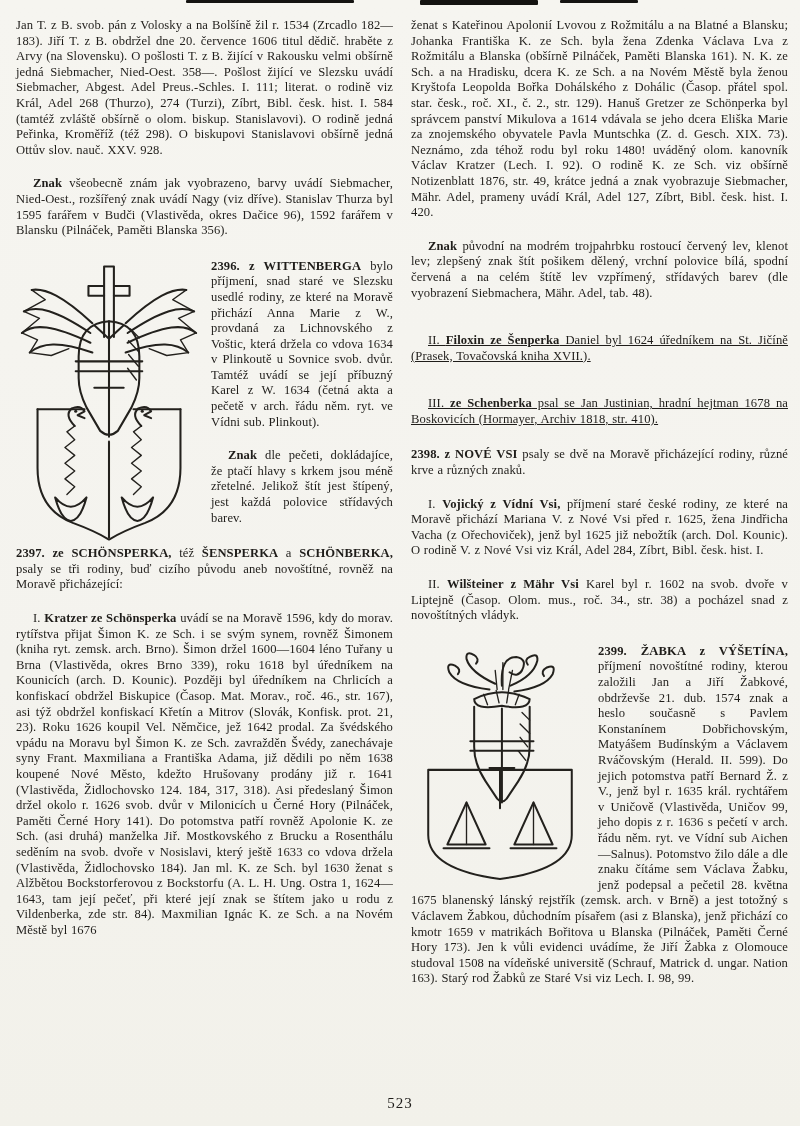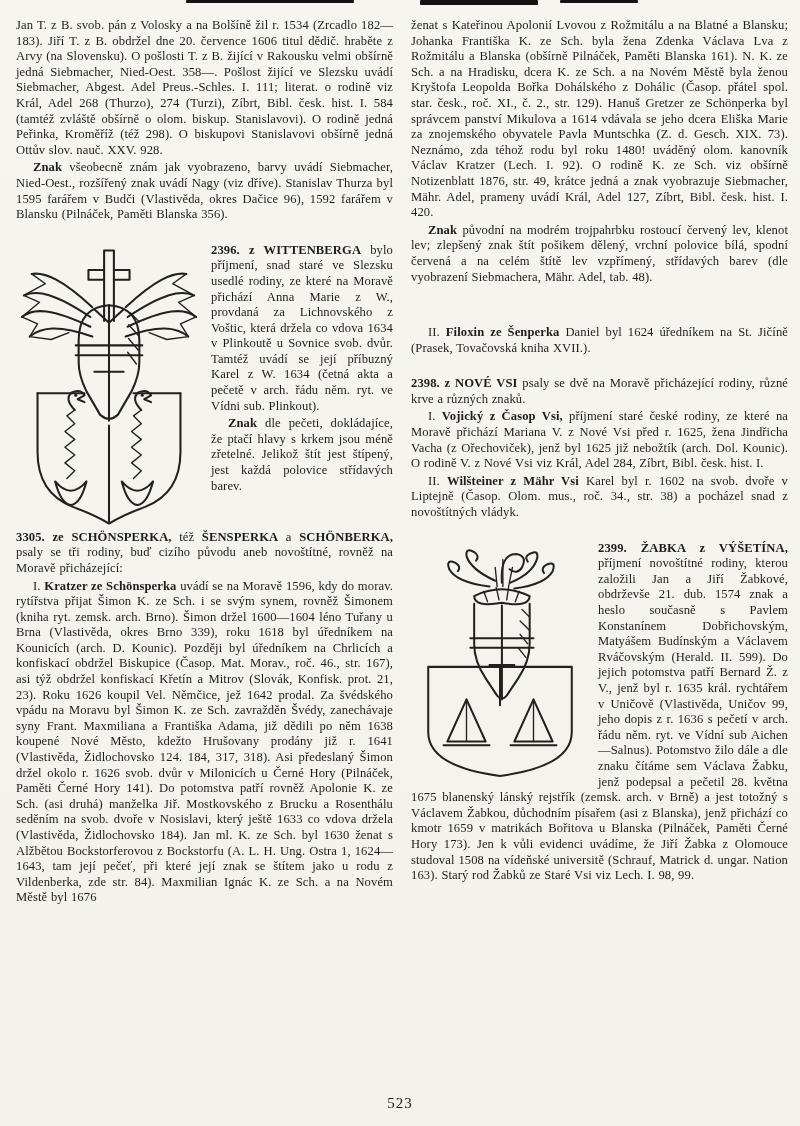--- a/index.html
+++ b/index.html
@@ -21,22 +21,22 @@
   .scan-mark{position:absolute;background:#141311;border-radius:1px;}
   .mark1{left:186px;top:0;width:168px;height:3px;}
   .mark2{left:420px;top:0;width:118px;height:5px;}
   .mark3{left:560px;top:0;width:78px;height:3px;}
   .cols{display:flex;gap:18px;}
   .col{flex:1 1 0;min-width:0;}
   p{margin:0;text-align:justify;font-size:12.6px;line-height:15.6px;letter-spacing:.1px;word-spacing:.4px;}
   b{font-weight:700;}
   .indent{text-indent:17px;}
   .entry{margin-top:20px;clear:both;}
-  .entry-tight{margin-top:40px;}
-  .sub{margin-top:2px;}
+  .entry-tight{margin-top:32px;text-decoration:underline;}
+  .sub{margin-top:18px;}
   .arms{float:left;margin:3px 9px 4px 0;}
   .arms svg{display:block;}
   .pageno{
     position:absolute;left:0;right:0;bottom:14px;
     text-align:center;font-size:15px;letter-spacing:1px;color:#1f1d1a;
   }
   svg path, svg circle, svg line{
     fill:none;stroke:#23211d;stroke-width:2.1;
     stroke-linecap:round;stroke-linejoin:round;
   }
@@ -95,38 +95,39 @@
 
           <path d="M108,240 Q124,259 140,240 Q134,263 124,264 Q114,263 108,240 Z"></path>
           <path class="thin" d="M120,237 L128,229 L118,221 L128,213 L118,205 L128,197 L118,189 L128,181 L120,173 L128,167"></path>
           <path d="M128,167 Q117,156 125,149 Q134,145 138,152 L131,156 L138,159"></path>
           <circle class="dot" cx="129" cy="152" r="1.6"></circle>
         </svg>
           </span><span> bylo příjmení, snad staré ve Slezsku usedlé rodiny, ze které na Moravě přichází Anna Marie z W., provdaná za Lichnovského z Voštic, která držela co vdova 1634 v Plinkoutě u Sovnice svob. dvůr. Tamtéž uvádí se její příbuzný Karel z W. 1634 (četná akta a pečetě v arch. řádu něm. ryt. ve Vídni sub. Plinkout).</span></p>
 
       <p class="indent sub"><b>Znak</b><span> dle pečeti, dokládajíce, že ptačí hlavy s krkem jsou méně zřetelné. Jelikož štít jest štípený, jest každá polovice střídavých barev.</span></p>
 
-      <p class="entry"><b>3305. ze SCHÖNSPERKA,</b><span> též </span><b>ŠENSPERKA</b><span> a </span><b>SCHÖNBERKA,</b><span> psaly se tři rodiny, buď cizího původu aneb novoštítné, rovněž na Moravě přicházející:</span></p>
+      <p class="entry"><b>2397. ze SCHÖNSPERKA,</b><span> též </span><b>ŠENSPERKA</b><span> a </span><b>SCHÖNBERKA,</b><span> psaly se tři rodiny, buď cizího původu aneb novoštítné, rovněž na Moravě přicházející:</span></p>
 
       <p class="indent sub"><span>I. </span><b>Kratzer ze Schönsperka</b><span> uvádí se na Moravě 1596, kdy do morav. rytířstva přijat Šimon K. ze Sch. i se svým synem, rovněž Šimonem (kniha ryt. zemsk. arch. Brno). Šimon držel 1600—1604 léno Tuřany u Brna (Vlastivěda, okres Brno 339), roku 1618 byl úředníkem na Kounicích (arch. D. Kounic). Později byl úředníkem na Chrlicích a konfiskací obdržel Biskupice (Časop. Mat. Morav., roč. 46., str. 167), asi týž obdržel konfiskací Křetín a Mitrov (Slovák, Konfisk. prot. 21, 23). Roku 1626 koupil Vel. Němčice, jež 1642 prodal. Za švédského vpádu na Moravu byl Šimon K. ze Sch. zavražděn Švédy, zanechávaje syny Frant. Maxmiliana a Františka Adama, již dědili po něm 1638 koupené Nové Město, kdežto Hrušovany prodány již r. 1641 (Vlastivěda, Židlochovsko 124. 184, 317, 318). Asi předeslaný Šimon držel okolo r. 1626 svob. dvůr v Milonicích u Černé Hory (Pilnáček, Paměti Černé Hory 141). Do potomstva patří rovněž Apolonie K. ze Sch. (asi druhá) manželka Jiř. Mostkovského z Brucku a Rosenthálu seděním na svob. dvoře v Nosislavi, který ještě 1633 co vdova držela (Vlastivěda, Židlochovsko 184). Jan ml. K. ze Sch. byl 1630 ženat s Alžbětou Bockstorferovou z Bockstorfu (A. L. H. Ung. Ostra 1, 1624—1643, tam její pečeť, při které její znak se štítem jako u rodu z Vildenberka, zde str. 84). Maxmilian Ignác K. ze Sch. a na Novém Městě byl 1676</span></p>
 
     </div>
 
     <div class="col">
 
       <p><span>ženat s Kateřinou Apolonií Lvovou z Rožmitálu a na Blatné a Blansku; Johanka Františka K. ze Sch. byla žena Zdenka Václava Lva z Rožmitálu a Blanska (obšírně Pilnáček, Paměti Blanska 161). N. K. ze Sch. a na Hradisku, dcera K. ze Sch. a na Novém Městě byla ženou Kryštofa Leopolda Bořka Dohálského z Dohálic (Časop. přátel spol. star. česk., roč. XI., č. 2., str. 129). Hanuš Gretzer ze Schönperka byl správcem panství Mikulova a 1614 vdávala se jeho dcera Eliška Marie za znojemského obyvatele Pavla Muntschka (Z. d. Gesch. XIX. 73). Neznámo, zda téhož rodu byl roku 1480! uváděný olom. kanovník Václav Kratzer (Lech. I. 92). O rodině K. ze Sch. viz obšírně Notizenblatt 1876, str. 49, krátce jedná a znak vyobrazuje Siebmacher, Mähr. Adel, prameny uvádí Král, Adel 127, Zíbrt, Bibl. česk. hist. I. 420.</span></p>
 
       <p class="indent sub"><b>Znak</b><span> původní na modrém trojpahrbku rostoucí červený lev, klenot lev; zlepšený znak štít pošikem dělený, vrchní polovice bílá, spodní červená a na celém štítě lev vzpřímený, střídavých barev (dle vyobrazení Siebmachera, Mähr. Adel, tab. 48).</span></p>
 
       <p class="indent entry-tight"><span>II. </span><b>Filoxin ze Šenperka</b><span> Daniel byl 1624 úředníkem na St. Jičíně (Prasek, Tovačovská kniha XVII.).</span></p>
 
+      <p class="indent entry-tight"><span>III. </span><b>ze Schenberka</b><span> psal se Jan Justinian, hradní hejtman 1678 na Boskovicích (Hormayer, Archiv 1818, str. 410).</span></p>
 
       <p class="entry"><b>2398. z NOVÉ VSI</b><span> psaly se dvě na Moravě přicházející rodiny, různé krve a různých znaků.</span></p>
 
-      <p class="indent sub"><span>I. </span><b>Vojický z Časop Vsi,</b><span> příjmení staré české rodiny, ze které na Moravě přichází Mariana V. z Nové Vsi před r. 1625, žena Jindřicha Vacha (z Ořechoviček), jenž byl 1625 již nebožtík (arch. Dol. Kounic). O rodině V. z Nové Vsi viz Král, Adel 284, Zíbrt, Bibl. česk. hist. I.</span></p>
+      <p class="indent sub"><span>I. </span><b>Vojický z Vídní Vsi,</b><span> příjmení staré české rodiny, ze které na Moravě přichází Mariana V. z Nové Vsi před r. 1625, žena Jindřicha Vacha (z Ořechoviček), jenž byl 1625 již nebožtík (arch. Dol. Kounic). O rodině V. z Nové Vsi viz Král, Adel 284, Zíbrt, Bibl. česk. hist. I.</span></p>
 
 
       <p class="indent sub"><span>II. </span><b>Wilšteiner z Mähr Vsi</b><span> Karel byl r. 1602 na svob. dvoře v Liptejně (Časop. Olom. mus., roč. 34., str. 38) a pocházel snad z novoštítných vládyk.</span></p>
 
       <p class="entry"><b>2399. ŽABKA z VÝŠETÍNA,</b><span class="arms">
             <svg viewBox="0 0 186 250" width="178" height="240" aria-hidden="true">
 
           <path d="M95,40 Q93,10 110,10 Q122,12 116,24 Q111,32 103,26"></path>
           <path d="M88,38 Q62,26 58,12 Q57,3 66,8 Q72,12 68,17"></path>
           <path d="M82,44 Q48,40 40,26 Q36,15 46,19 Q53,23 49,28"></path>

